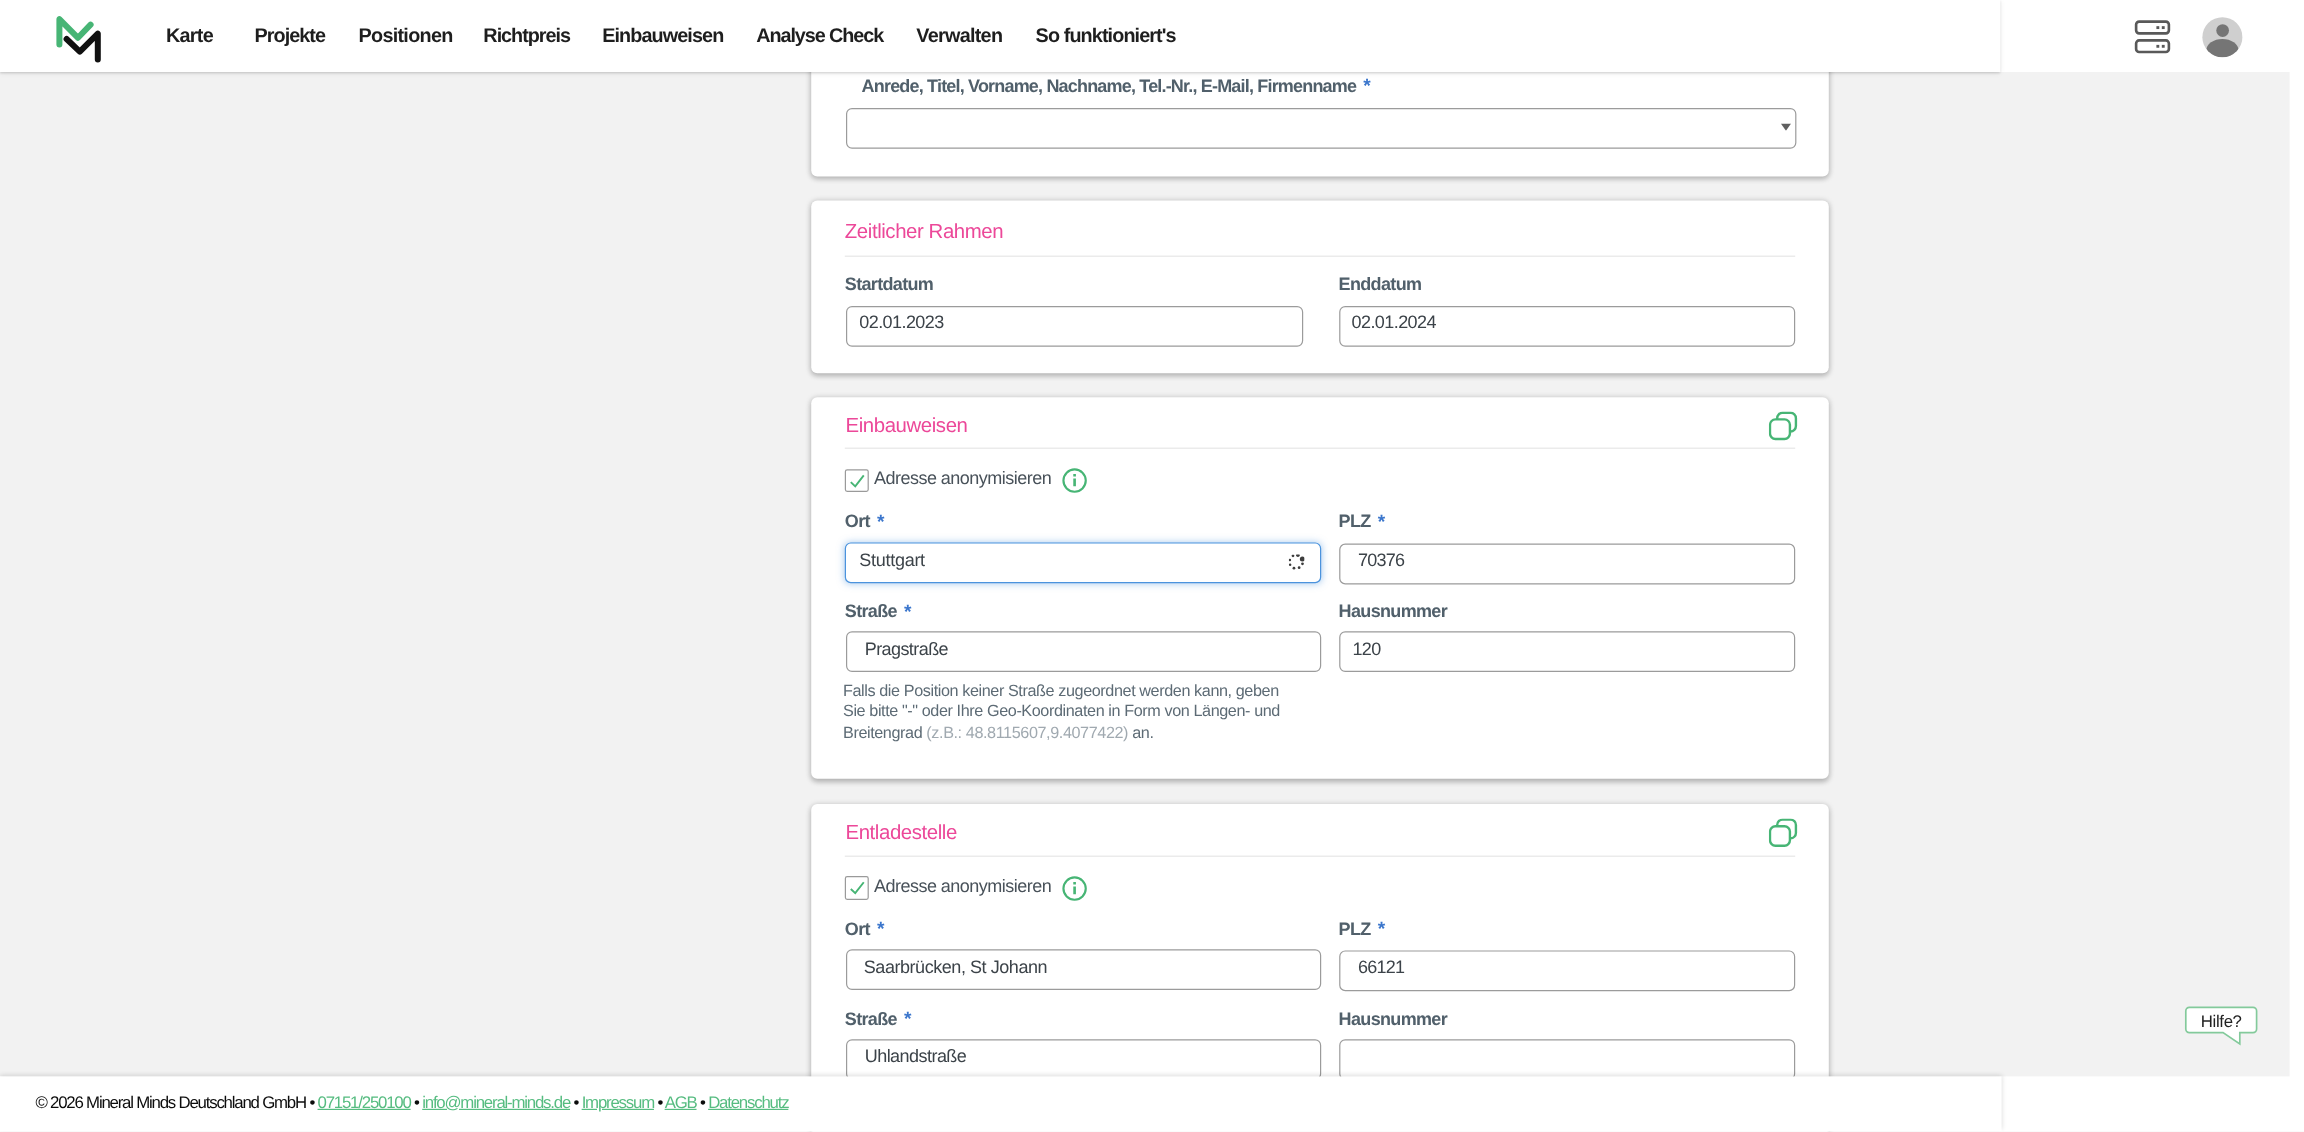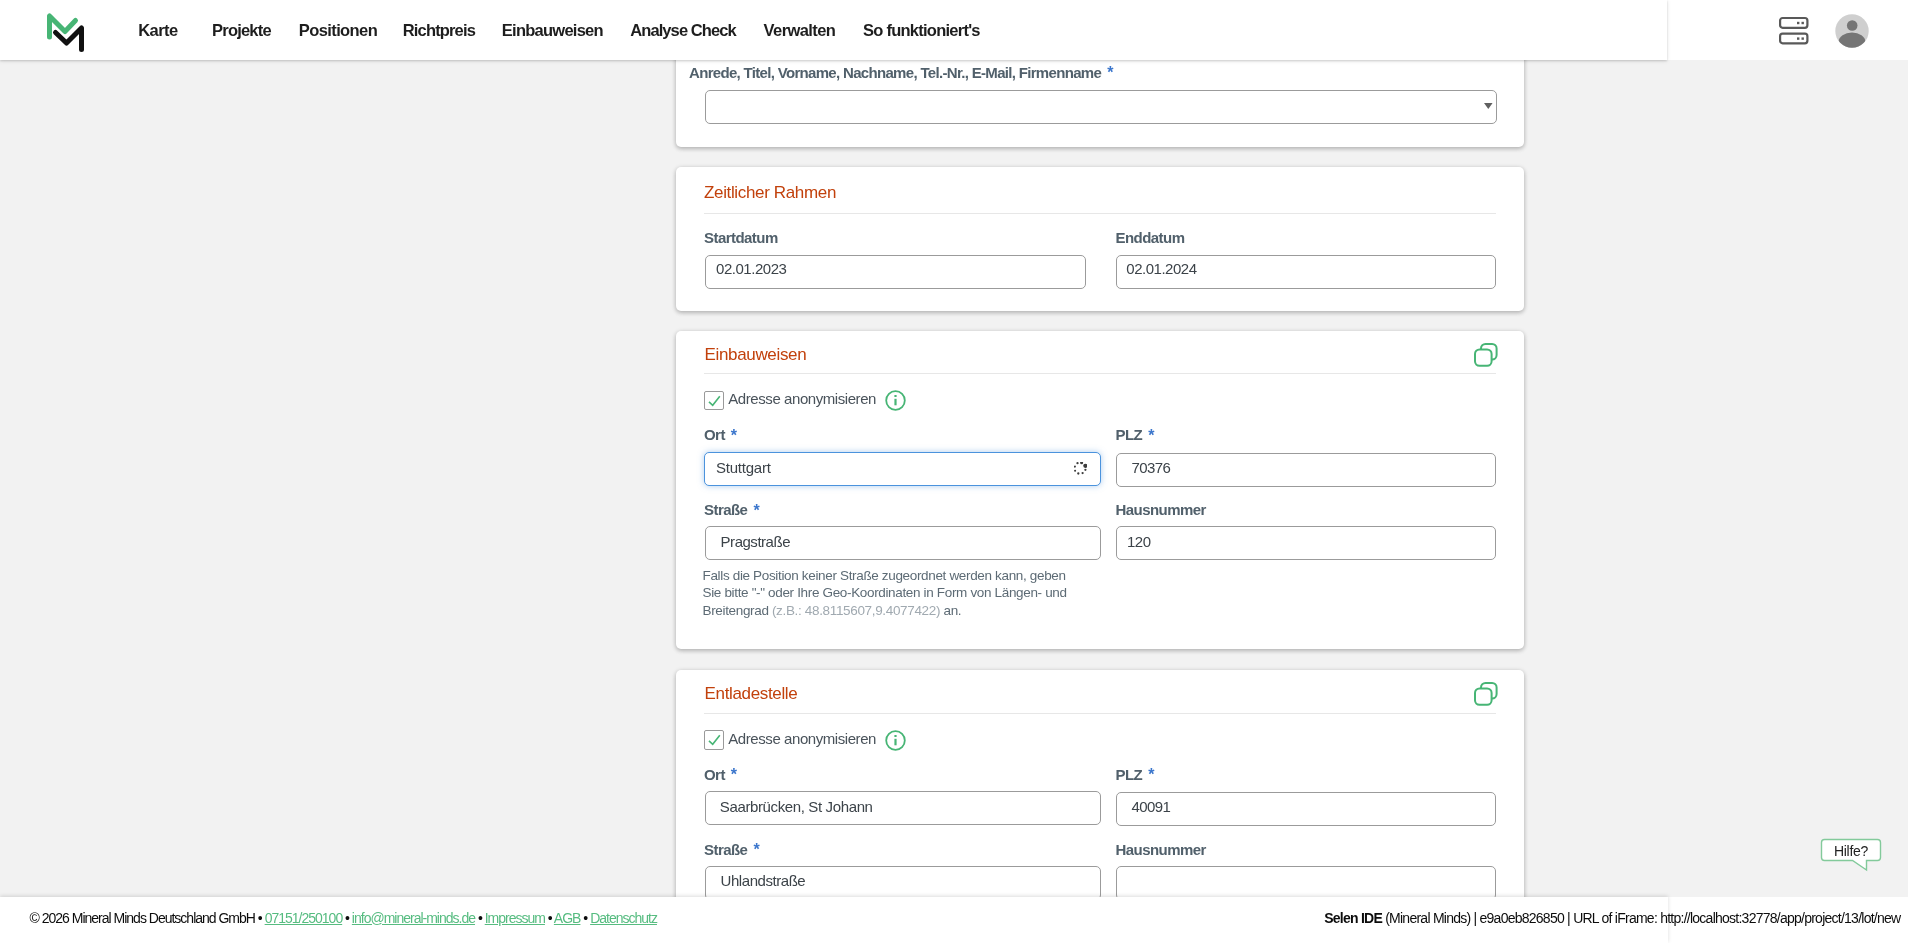--- a/index.html
+++ b/index.html
@@ -4,32 +4,32 @@
 html,body{width:1920px;height:943px;overflow:hidden}
 body{position:relative;font-family:"Liberation Sans",sans-serif;background:#fff}
 .abs{position:absolute}
 .txt{position:absolute;line-height:1;white-space:nowrap}
 .bg{position:absolute;left:0;top:60px;width:1908px;height:837px;background:#f2f2f2}
 .header{position:absolute;left:0;top:0;width:1667px;height:60px;background:#fff;box-shadow:0 1px 2px rgba(0,0,0,.16),0 1px 5px rgba(0,0,0,.08);z-index:10}
 .nav{position:absolute;top:21.6px;font-size:16.5px;font-weight:bold;letter-spacing:-.45px;color:#1e1e1e;line-height:1;white-space:nowrap}
 .card{position:absolute;left:676px;width:848px;background:#fff;border-radius:5px;box-shadow:0 1px 5px rgba(0,0,0,.2),0 2px 4px rgba(0,0,0,.13);z-index:2}
 .lab{position:absolute;line-height:1;white-space:nowrap;font-size:15px;font-weight:bold;letter-spacing:-.55px;color:#51606b}
 .ast{color:#3b76cc;margin-left:6px;letter-spacing:0;font-size:16px;position:relative;top:.5px;font-weight:bold}
-.hd{position:absolute;line-height:1;white-space:nowrap;font-size:17px;letter-spacing:-.35px;color:#c2410c}
+.hd{position:absolute;line-height:1;white-space:nowrap;font-size:17px;letter-spacing:-.35px;color:#ec4899}
 .inp{position:absolute;background:#fff;border:1px solid #9b9b9b;border-radius:5px;height:34px}
 .ival{position:absolute;line-height:1;white-space:nowrap;font-size:15px;letter-spacing:-.45px;color:#3c4349}
 .divl{position:absolute;left:28px;width:792px;height:1px;background:#e7e7e7}
 .footer{position:absolute;left:0;top:897px;width:1668px;height:46px;background:#fff;box-shadow:0 -1px 4px rgba(0,0,0,.14);z-index:20}
 .flink{color:#56bc80;text-decoration:underline}
 .ftxt{position:absolute;line-height:1;font-size:14px;letter-spacing:-1px;color:#0c0c0c;white-space:nowrap}
 </style></head><body>
 <div class="bg"></div>
 
 <div class="card" style="top:12px;height:135px">
-  <div class="lab" style="left:13px;top:52.7px;letter-spacing:-.68px">Anrede, Titel, Vorname, Nachname, Tel.-Nr., E-Mail, Firmenname<span class="ast">*</span></div>
+  <div class="lab" style="left:42px;top:52.7px;letter-spacing:-.68px">Anrede, Titel, Vorname, Nachname, Tel.-Nr., E-Mail, Firmenname<span class="ast">*</span></div>
   <div class="inp" style="left:28.5px;top:77.5px;width:792.5px;height:34.5px"></div>
   <svg class="abs" style="left:807.5px;top:91.3px" width="9" height="6.2" viewBox="0 0 9 6.2">
       <path d="M0 0h8.6L4.3 6z" fill="#606060"></path>
     </svg>
 </div>
 
 <div class="card" style="top:166.5px;height:144.5px">
   <div class="hd" style="left:28px;top:17.1px">Zeitlicher Rahmen</div>
   <div class="divl" style="top:46.8px"></div>
   <div class="lab" style="left:28px;top:63.3px">Startdatum</div>
@@ -109,21 +109,21 @@
         <circle cx="10.5" cy="10.5" r="9.3" stroke-width="1.8"></circle>
         <line x1="10.5" y1="8.8" x2="10.5" y2="15.3" stroke-width="2.2"></line>
         <line x1="10.5" y1="5" x2="10.5" y2="7" stroke-width="2.2"></line>
       </g>
     </svg>
   <div class="lab" style="left:28px;top:96.3px">Ort<span class="ast">*</span></div>
   <div class="lab" style="left:439.5px;top:96.3px">PLZ<span class="ast">*</span></div>
   <div class="inp" style="left:28.5px;top:121.1px;width:396px"></div>
   <div class="ival" style="left:43.8px;top:128.5px;letter-spacing:-.37px">Saarbrücken, St Johann</div>
   <div class="inp" style="left:439.5px;top:121.5px;width:380.5px"></div>
-  <div class="ival" style="left:455.6px;top:129px;letter-spacing:-.6px">40091</div>
+  <div class="ival" style="left:455.6px;top:129px;letter-spacing:-.6px">66121</div>
   <div class="lab" style="left:28px;top:171.3px">Straße<span class="ast">*</span></div>
   <div class="lab" style="left:439.5px;top:171.3px">Hausnummer</div>
   <div class="inp" style="left:28.5px;top:195.3px;width:396px"></div>
   <div class="ival" style="left:44.6px;top:202.9px;letter-spacing:-.45px">Uhlandstraße</div>
   <div class="inp" style="left:439.5px;top:195.3px;width:380.5px"></div>
 </div>
 
 <div class="header">
   <svg class="abs" style="left:45px;top:10px" width="42" height="43" viewBox="0 0 42 43">
     <path d="M30.5 10.5L20 21.5L4.5 6v21" fill="none" stroke="#47b575" stroke-width="5" stroke-linecap="round" stroke-linejoin="round"></path>
@@ -158,19 +158,18 @@
     <circle cx="17" cy="17" r="16.7" fill="#cfcfcf"></circle>
     <g clip-path="url(#avc)" fill="#757575">
         <circle cx="17.2" cy="11.5" r="5.3"></circle>
         <ellipse cx="17" cy="28" rx="13.4" ry="9.5"></ellipse>
       </g>
   </svg>
 </div>
 
 <div class="footer">
   <div class="ftxt" style="left:29.5px;top:13.5px">© 2026 Mineral Minds Deutschland GmbH • <span class="flink">07151/250100</span> • <span class="flink">info@mineral-minds.de</span> • <span class="flink">Impressum</span> • <span class="flink">AGB</span> • <span class="flink">Datenschutz</span></div>
-  <div class="ftxt" style="left:1324.2px;top:13.5px;letter-spacing:-.75px"><b>Selen IDE</b> (Mineral Minds) | e9a0eb826850 | URL of iFrame: http://localhost:32778/app/project/13/lot/new</div>
 </div>
 
 <svg class="abs" style="left:1818px;top:836px;z-index:30" width="66" height="40" viewBox="0 0 66 40">
   <path d="M6.5 3.5h53a3 3 0 0 1 3 3v15a3 3 0 0 1-3 3h-11v9.5L34.5 24.5h-28a3 3 0 0 1-3-3v-15a3 3 0 0 1 3-3z" fill="#fff" stroke="#83ca9b" stroke-width="1.4"></path>
   <text x="33" y="19.5" text-anchor="middle" font-size="14" letter-spacing="-.3" fill="#222" font-family="Liberation Sans,sans-serif">Hilfe?</text>
 </svg>
 
 </body></html>

